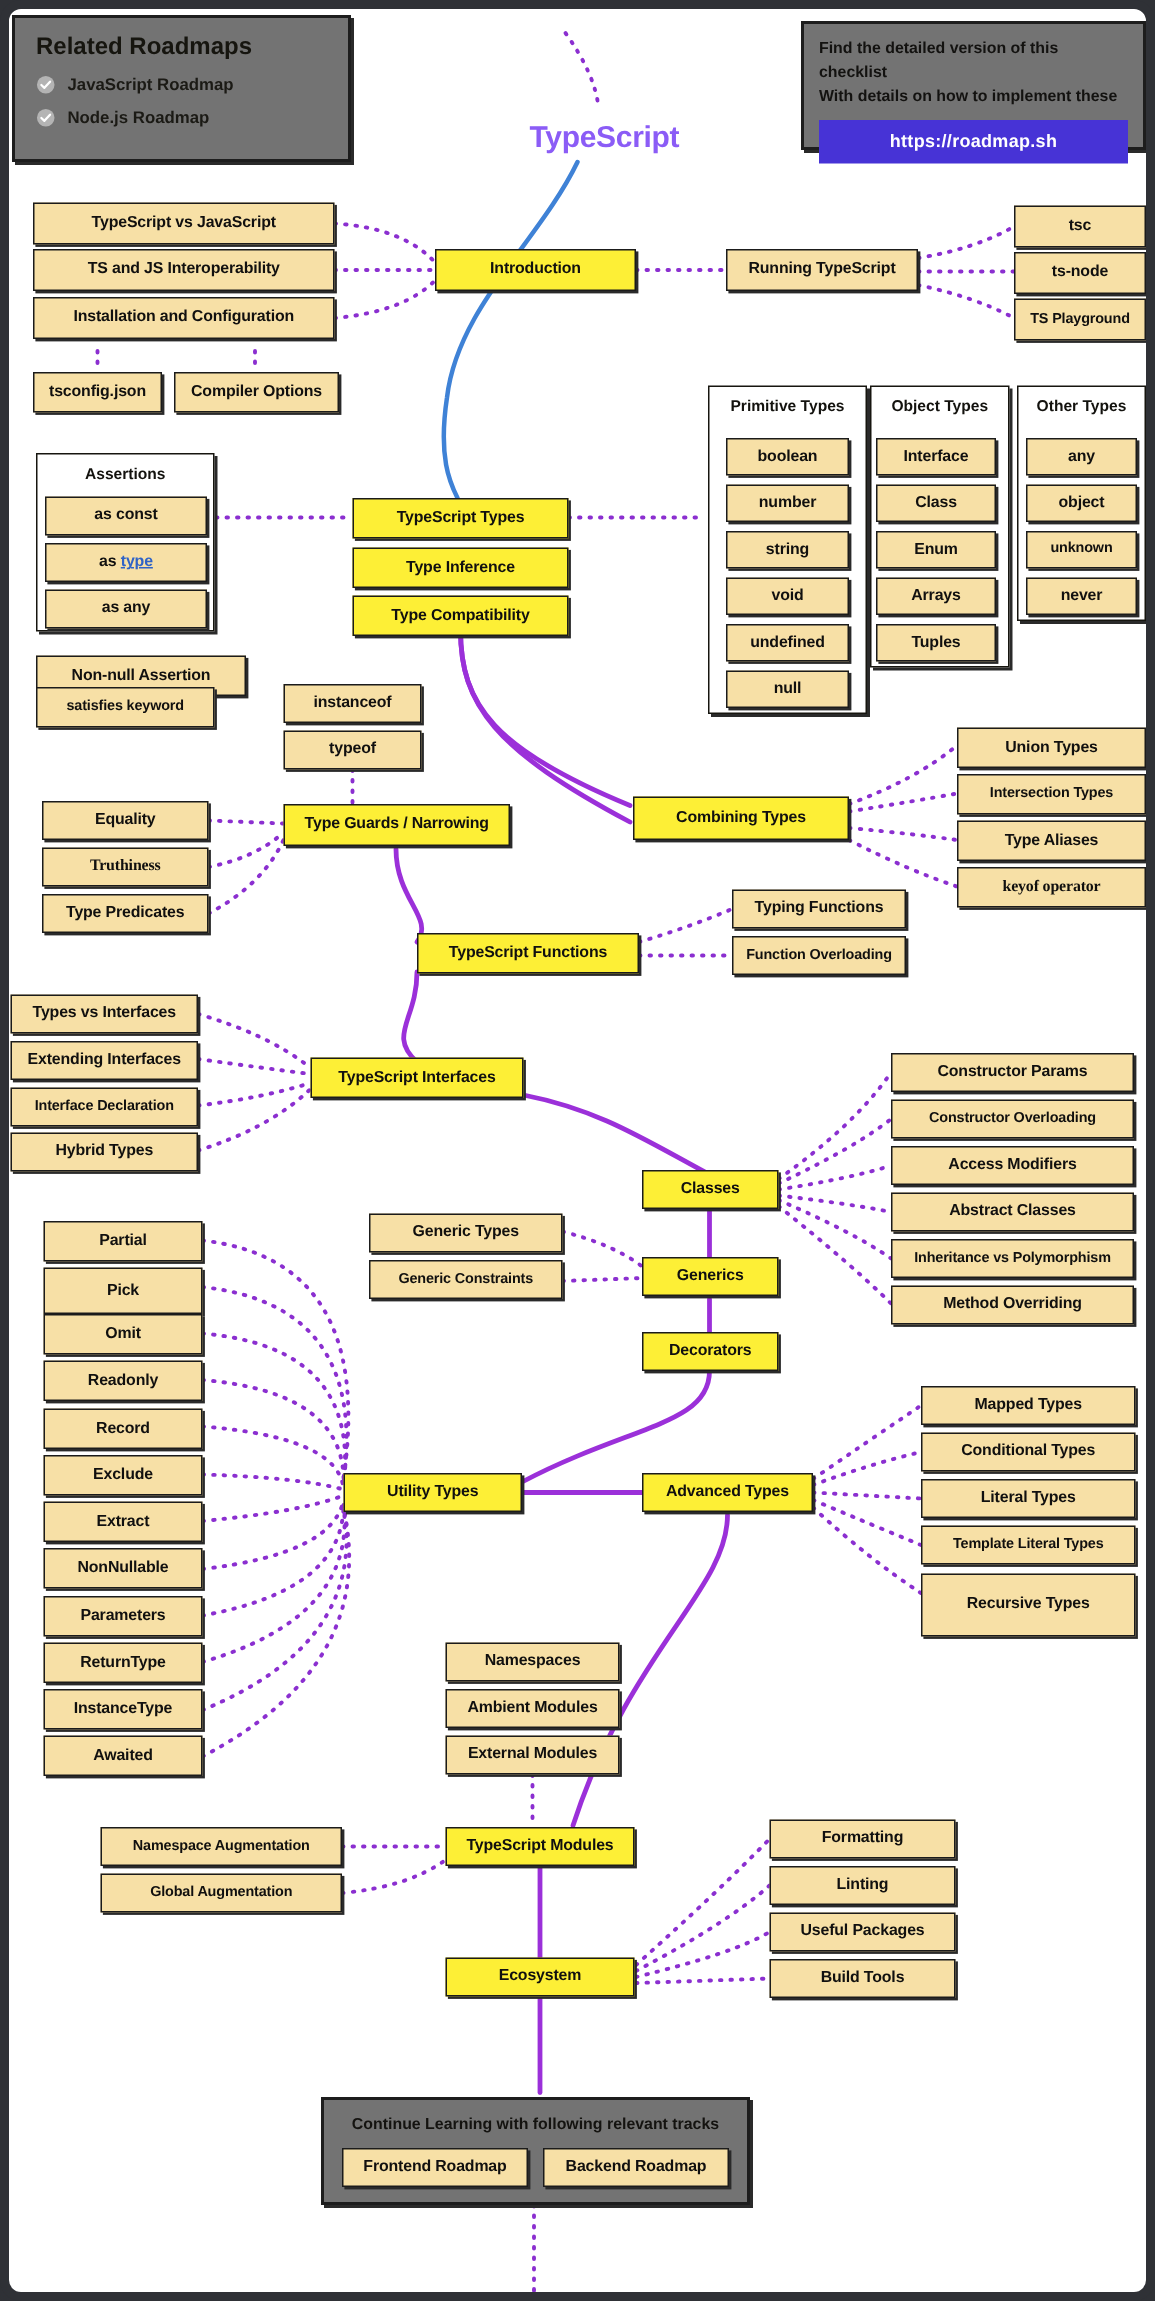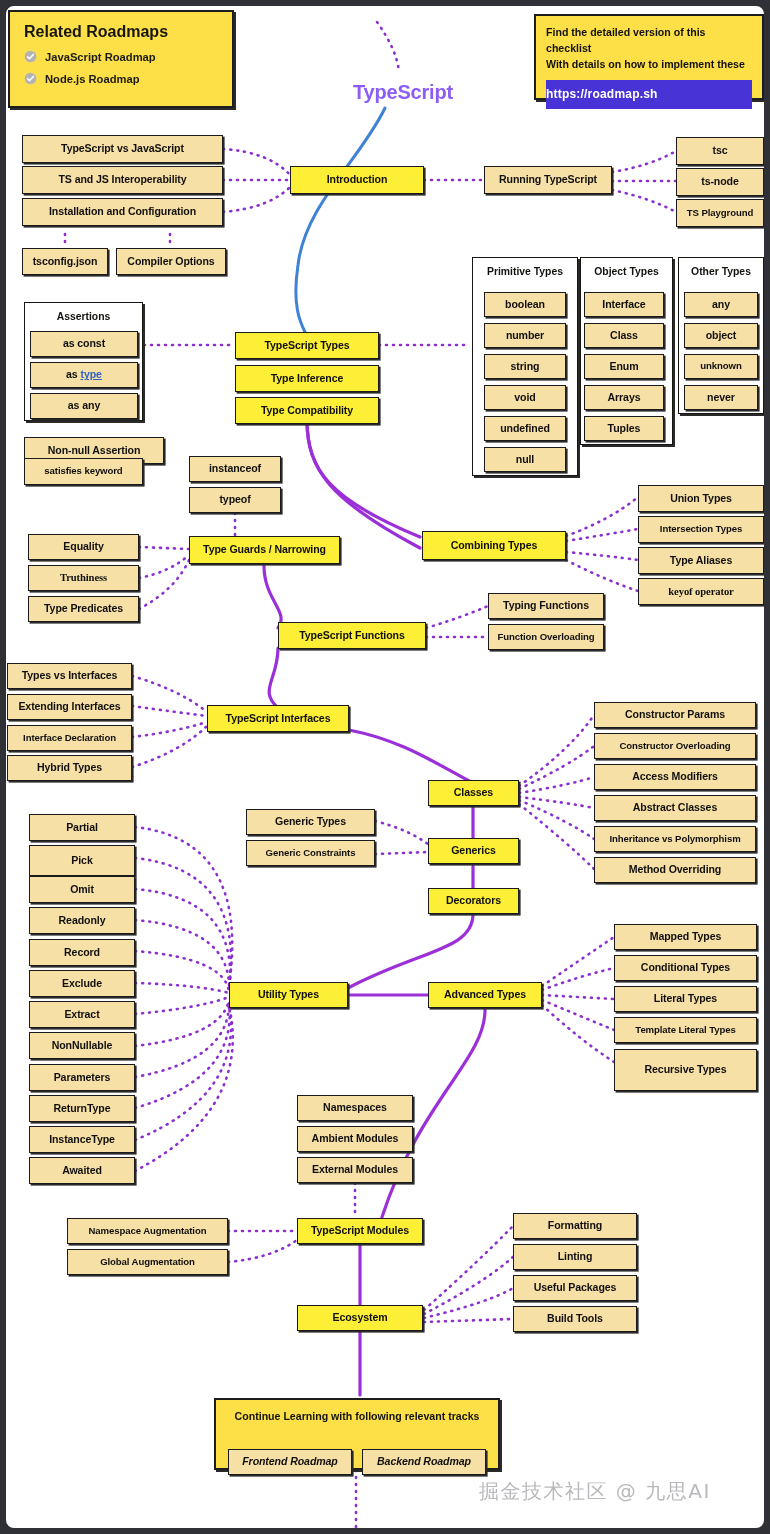--- a/index.html
+++ b/index.html
@@ -56,38 +56,38 @@
     width: 100%;
     text-align: center;
     font-size: 10.4px;
     font-weight: 600;
     color: #13120e;
   }
 
   
   .panel {
     position: absolute;
-    background: #fde047;
+    background: #737373;
     border: 2px solid #1d1d1d;
     box-shadow: 2px 2px 0 #2a2a2a;
   }
   .panel-heading {
     font-size: 16px; font-weight: 700; color: #16150f;
   }
   .rm-item { display: flex; align-items: center; gap: 8px; margin-top: 9px; }
   .rm-item .label { font-size: 11.2px; font-weight: 600; color: #1b1a15; }
   .check-icon { flex: 0 0 auto; width: 13px; height: 13px; }
 
   .cta-line { font-size: 10.6px; font-weight: 600; color: #131210; line-height: 1.5; }
   .cta-btn {
     margin-top: 7px;
     background: #4733d6;
     color: #ffffff;
     font-size: 12px; font-weight: 700;
-    text-align: left;
+    text-align: center;
     padding: 7px 0 8px;
     letter-spacing: 0.2px;
   }
 
   .title-ts {
     position: absolute;
     font-size: 20px;
     font-weight: 700;
     color: #8b5cf6;
     letter-spacing: -0.2px;
@@ -367,22 +367,21 @@
     <div class="node tan s10" style="left:67px; top:1249px; width:161px; height:26px;">Global Augmentation</div>
 
     <div class="node yellow s11" style="left:297px; top:1305px; width:126px; height:26px;">Ecosystem</div>
     <div class="node tan s11" style="left:513px; top:1213px; width:124px; height:26px;">Formatting</div>
     <div class="node tan s11" style="left:513px; top:1244px; width:124px; height:26px;">Linting</div>
     <div class="node tan s11" style="left:513px; top:1275px; width:124px; height:26px;">Useful Packages</div>
     <div class="node tan s11" style="left:513px; top:1306px; width:124px; height:26px;">Build Tools</div>
 
     <div class="panel" style="left:214px; top:1398px; width:286px; height:72px; padding:10px 12px;">
       <div class="cl-title">Continue Learning with following relevant tracks</div>
-      <div style="display:flex; gap:10px; margin-top:27px; justify-content:flex-end;font-style:italic;">
+      <div style="display:flex; gap:10px; margin-top:10px; justify-content:flex-end;">
         <div class="node tan s11" style="position:relative; left:0; top:0; width:124px; height:26px;">Frontend Roadmap</div>
         <div class="node tan s11" style="position:relative; left:0; top:0; width:124px; height:26px;">Backend Roadmap</div>
       </div>
     </div>
 
-    <div class="watermark" style="left:479px; top:1478px;">掘金技术社区 @ 九思AI</div>
 
   </div>
 </div>
 
 </body></html>

